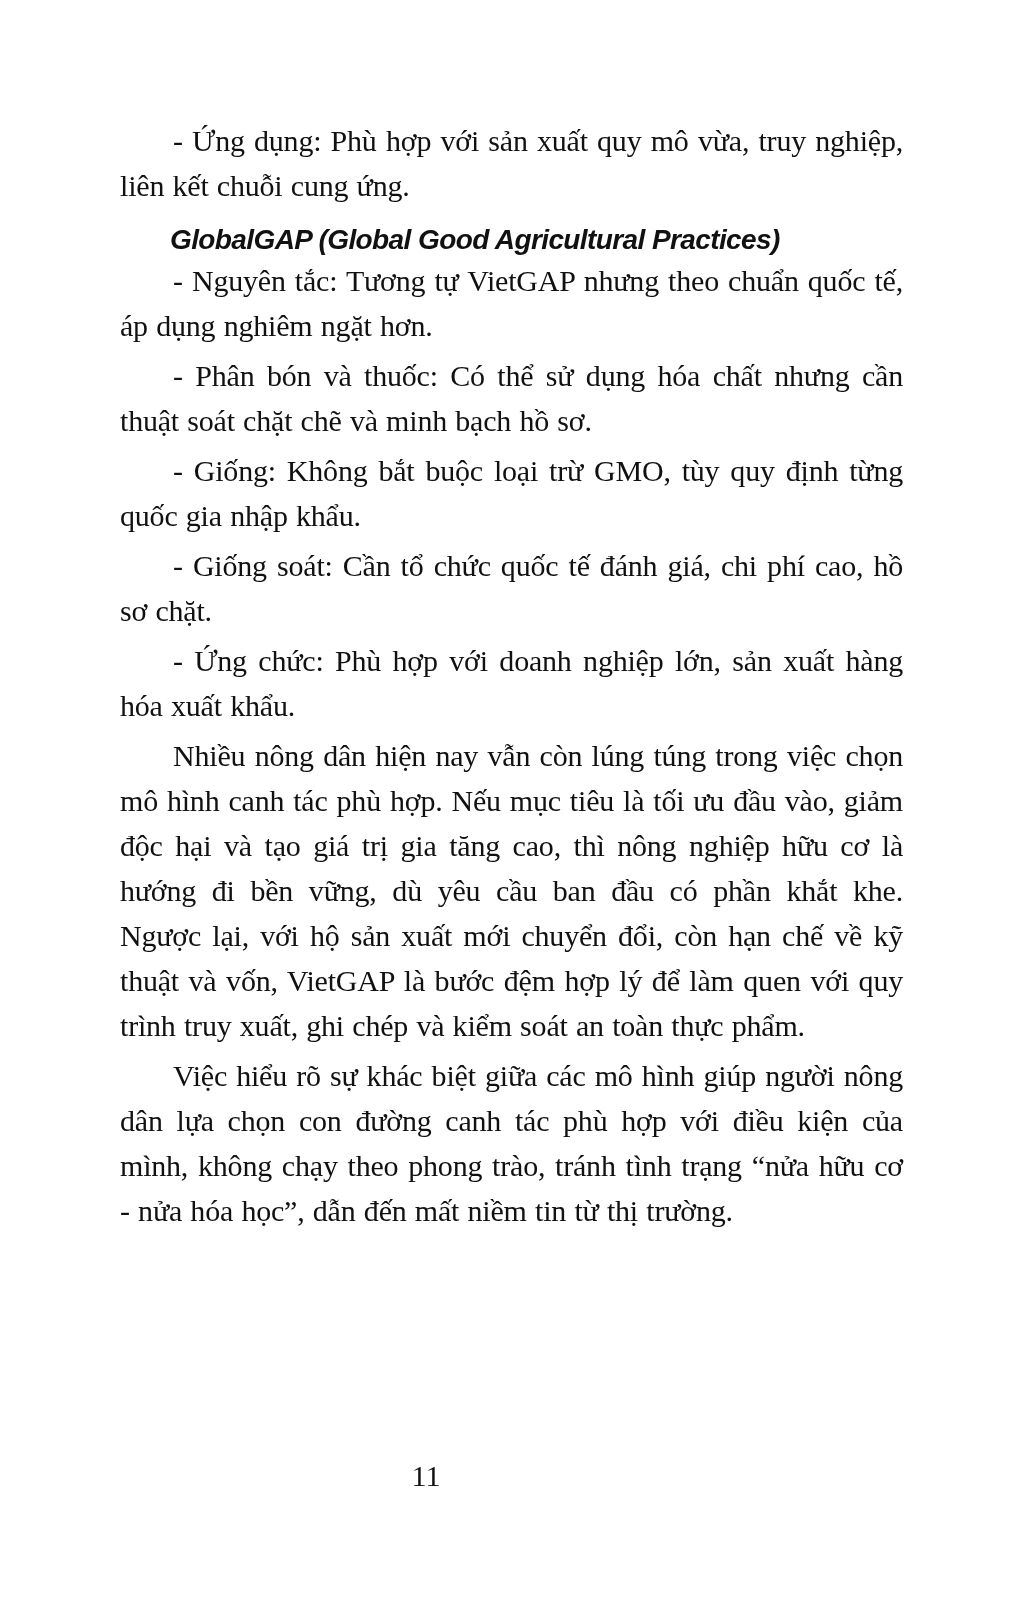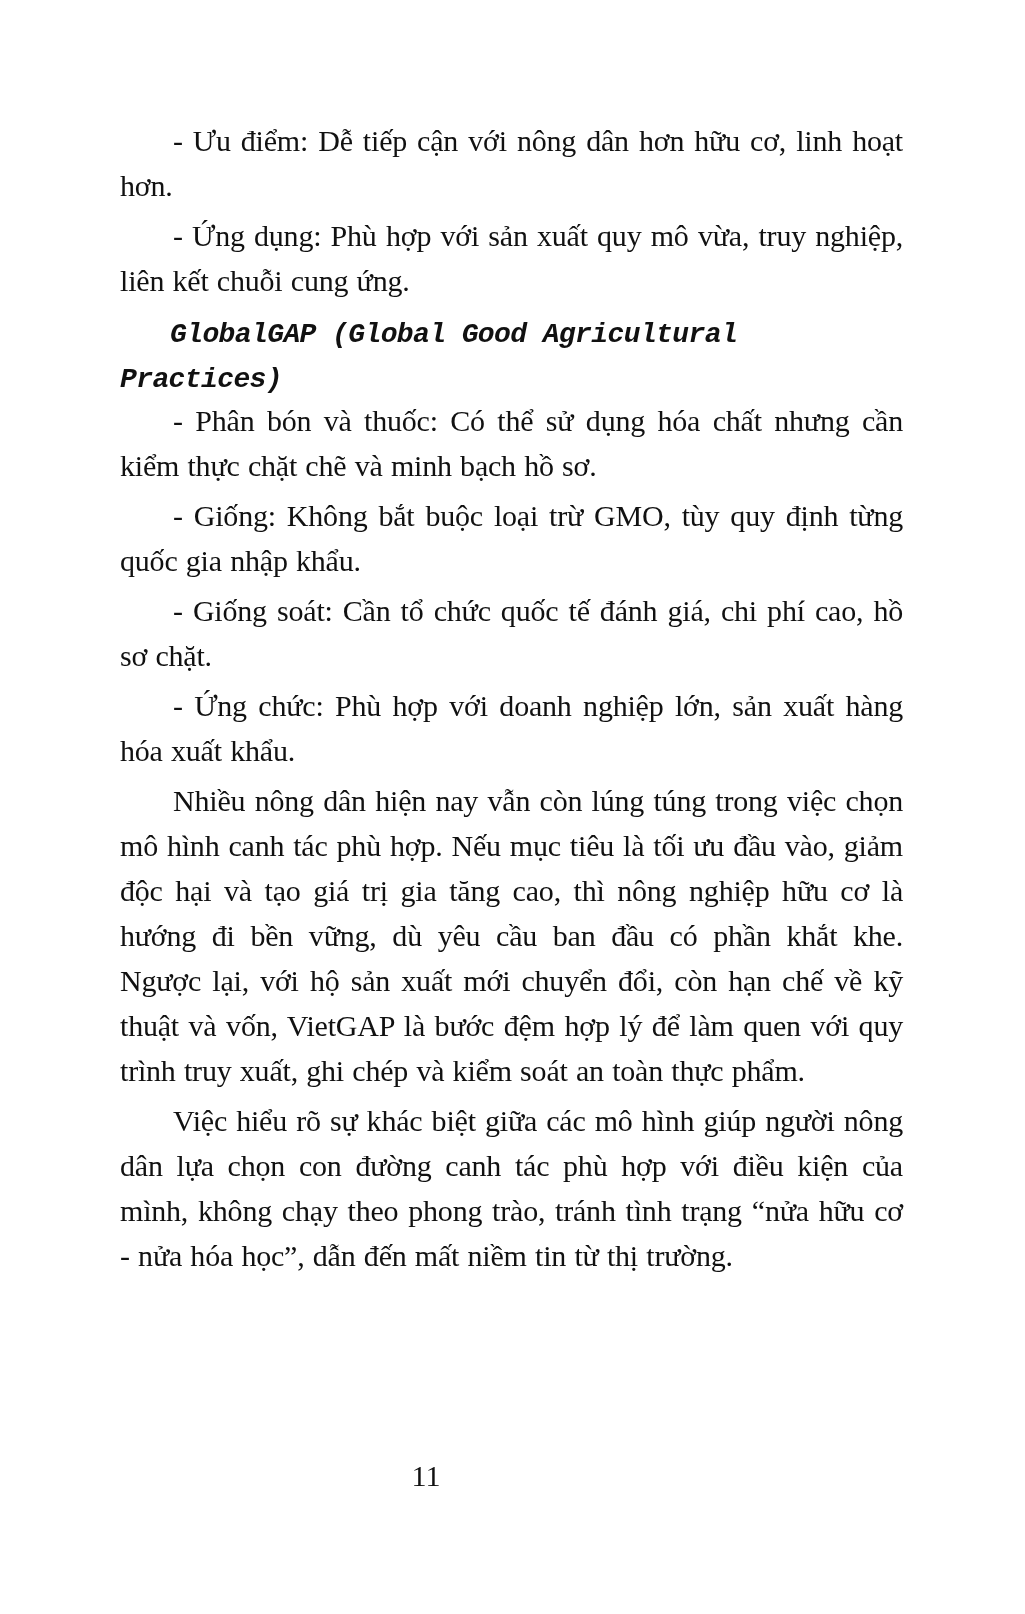--- a/index.html
+++ b/index.html
@@ -30,41 +30,41 @@
     letter-spacing: -0.2px;
     word-spacing: 1px;
   }
   .heading {
     margin: 9px 0 -4px 0;
     font-size: 28px;
     line-height: 45px;
     font-weight: bold;
     font-style: italic;
     text-indent: 50px;
-    font-family: Liberation Mono, monospace;
+    font-family: Liberation Sans, sans-serif;
     letter-spacing: -0.6px;
   }
   .page-number {
     position: absolute;
     left: 0;
     width: 852px;
     top: 1456px;
     text-align: center;
     font-size: 30px;
     line-height: 40px;
   }
 </style>
 </head>
 <body>
 
 <div class="page">
-  <p class="para">- Ưu điểm: Dễ tiếp cận với nông dân hơn hữu cơ, linh hoạt hơn.</p>
   <p class="para">- Ứng dụng: Phù hợp với sản xuất quy mô vừa, truy nghiệp, liên kết chuỗi cung ứng.</p>
   <p class="heading">GlobalGAP (Global Good Agricultural Practices)</p>
-  <p class="para">- Phân bón và thuốc: Có thể sử dụng hóa chất nhưng cần kiểm thực chặt chẽ và minh bạch hồ sơ.</p>
+  <p class="para">- Nguyên tắc: Tương tự VietGAP nhưng theo chuẩn quốc tế, áp dụng nghiêm ngặt hơn.</p>
+  <p class="para">- Phân bón và thuốc: Có thể sử dụng hóa chất nhưng cần thuật soát chặt chẽ và minh bạch hồ sơ.</p>
   <p class="para">- Giống: Không bắt buộc loại trừ GMO, tùy quy định từng quốc gia nhập khẩu.</p>
   <p class="para">- Giống soát: Cần tổ chức quốc tế đánh giá, chi phí cao, hồ sơ chặt.</p>
   <p class="para">- Ứng chức: Phù hợp với doanh nghiệp lớn, sản xuất hàng hóa xuất khẩu.</p>
   <p class="para">Nhiều nông dân hiện nay vẫn còn lúng túng trong việc chọn mô hình canh tác phù hợp. Nếu mục tiêu là tối ưu đầu vào, giảm độc hại và tạo giá trị gia tăng cao, thì nông nghiệp hữu cơ là hướng đi bền vững, dù yêu cầu ban đầu có phần khắt khe. Ngược lại, với hộ sản xuất mới chuyển đổi, còn hạn chế về kỹ thuật và vốn, VietGAP là bước đệm hợp lý để làm quen với quy trình truy xuất, ghi chép và kiểm soát an toàn thực phẩm.</p>
   <p class="para">Việc hiểu rõ sự khác biệt giữa các mô hình giúp người nông dân lựa chọn con đường canh tác phù hợp với điều kiện của mình, không chạy theo phong trào, tránh tình trạng “nửa hữu cơ - nửa hóa học”, dẫn đến mất niềm tin từ thị trường.</p>
 </div>
 
 <div class="page-number">11</div>
 
 </body></html>

